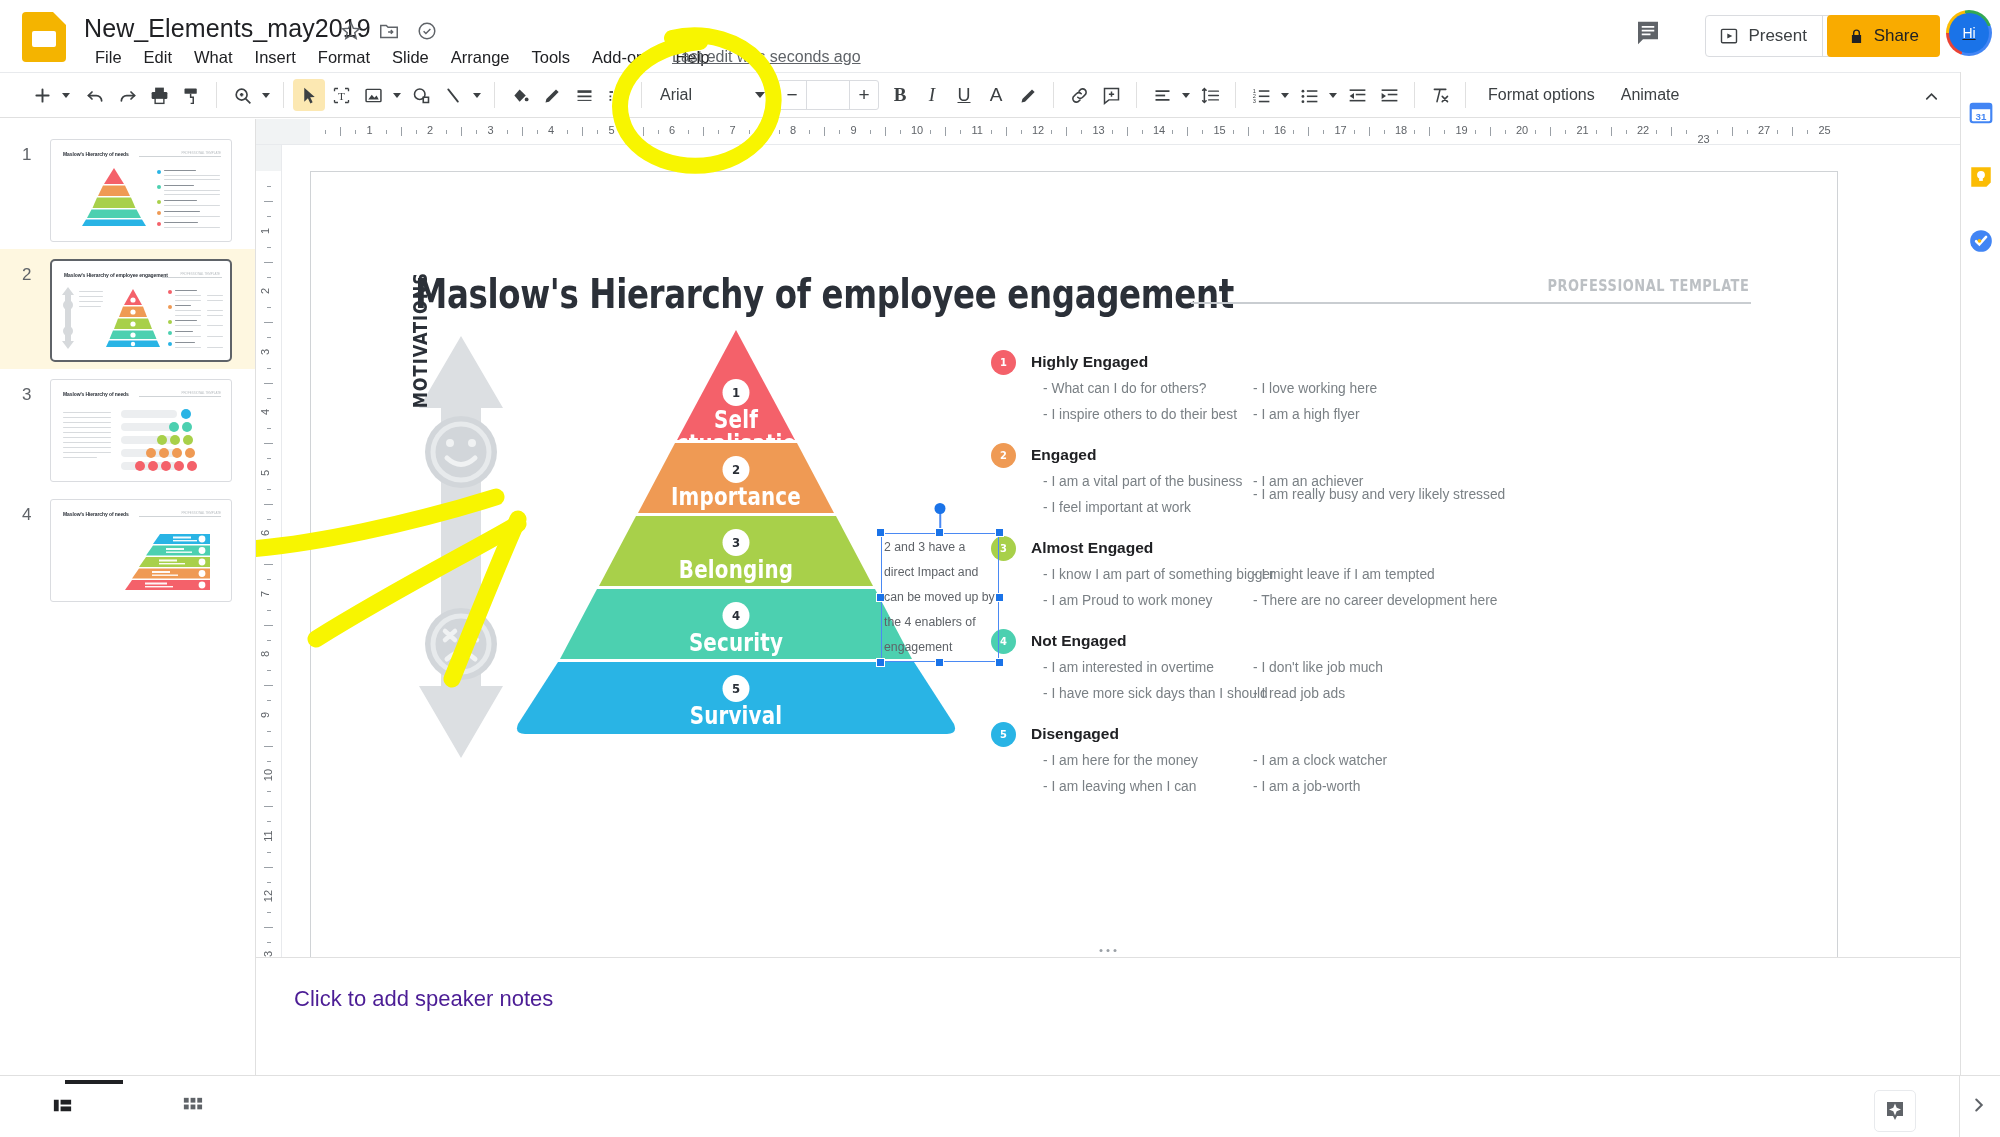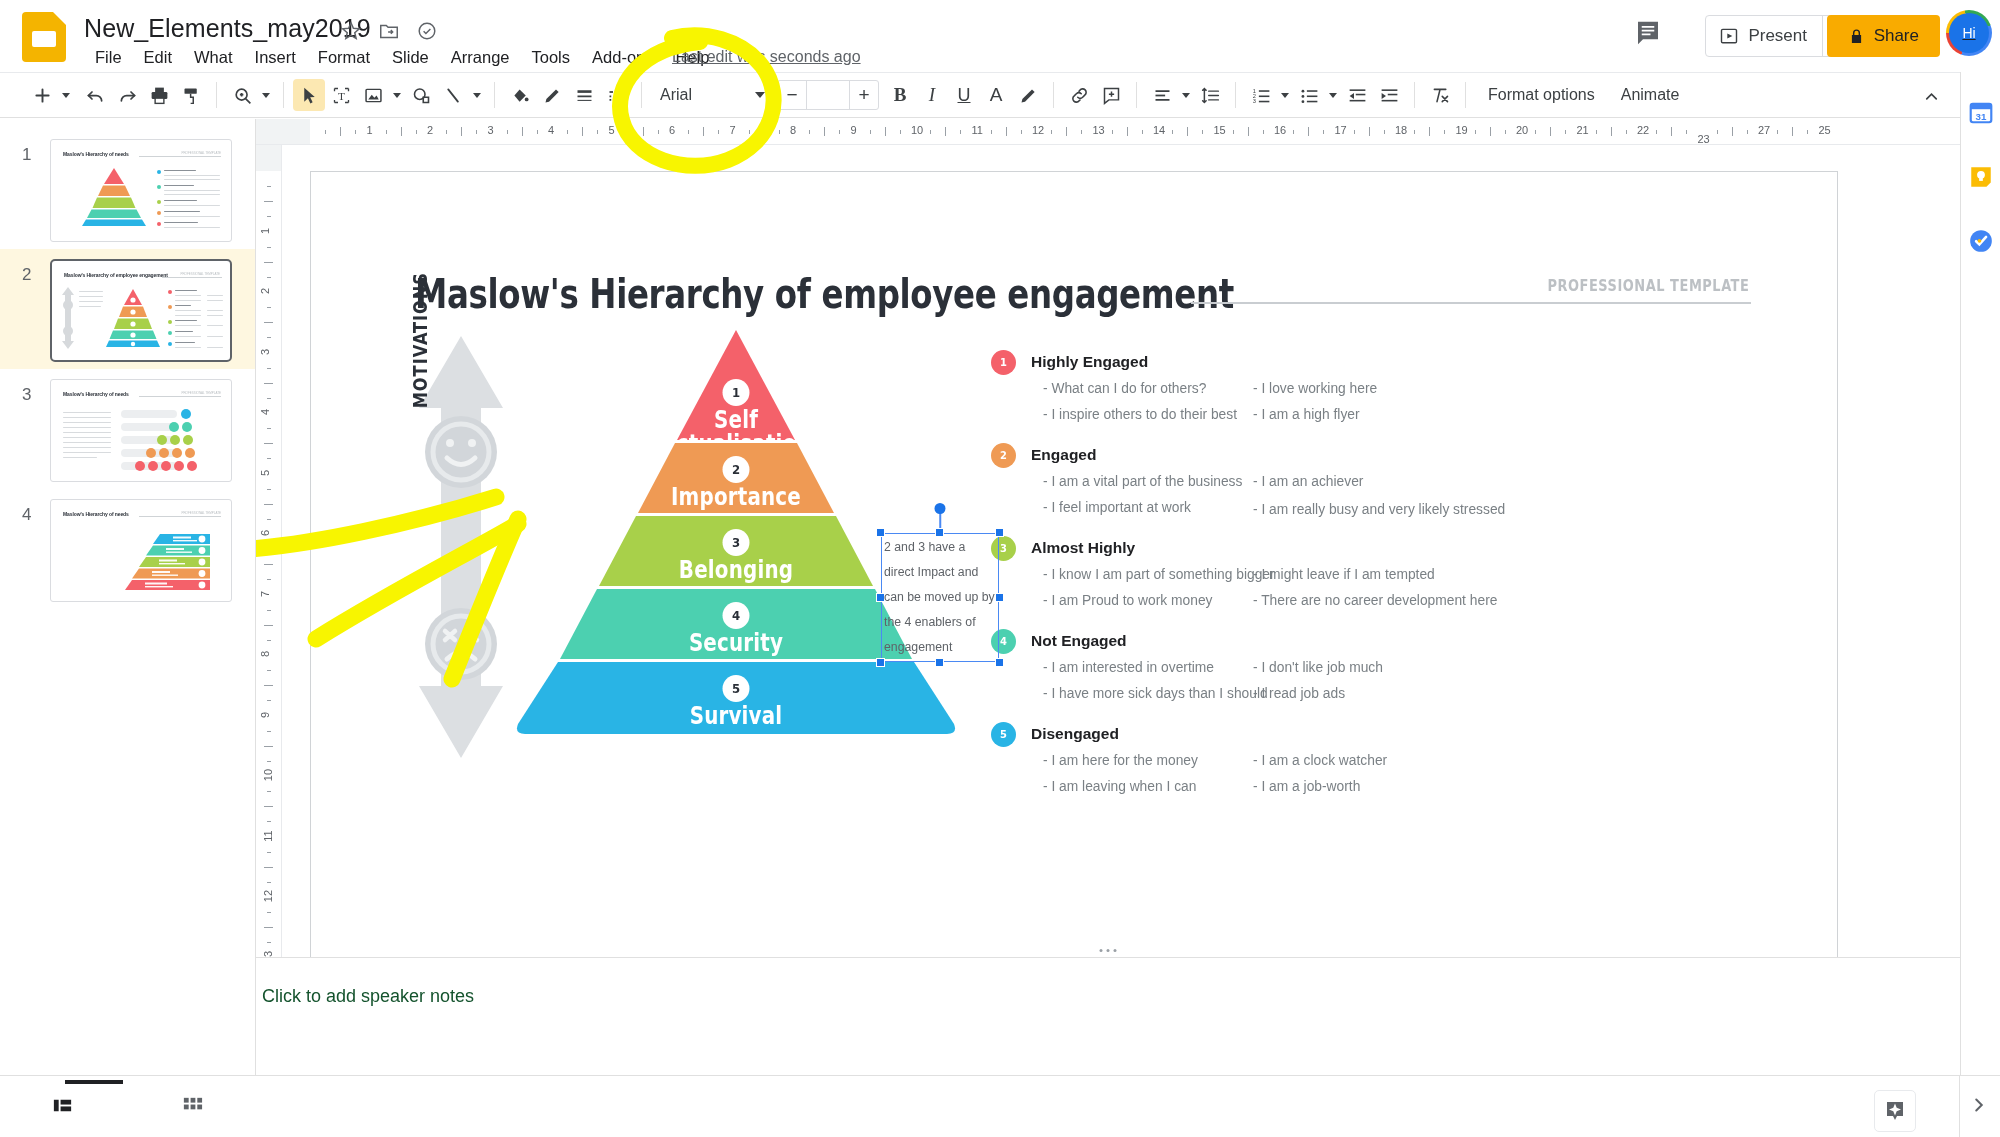--- a/index.html
+++ b/index.html
@@ -280,21 +280,21 @@
   
   .notes {
     position: absolute; left: 256px; right: 40px; bottom: 62px; height: 118px;
     background: #fff; border-top: 1px solid #e0e0e0;
   }
   .notes-grip {
     position: absolute; left: 50%; top: -9px; transform: translateX(-50%);
     display: flex; gap: 4px; cursor: row-resize;
   }
   .notes-grip i { width: 3px; height: 3px; border-radius: 50%; background: #9aa0a6; display: block; }
-  .notes-text { position: absolute; left: 6px; top: 28px; font-size: 18px; color: #14532d; cursor: text; }
+  .notes-text { position: absolute; left: 38px; top: 28px; font-size: 22px; color: #4c1d95; cursor: text; }
 
   
   .bottombar {
     position: absolute; left: 0; bottom: 0; width: 2000px; height: 62px;
     background: #fff; border-top: 1px solid #e0e0e0;
   }
   .view-btn {
     position: absolute; top: 14px; width: 34px; height: 30px;
     display: flex; align-items: center; justify-content: center; cursor: pointer; border-radius: 4px;
   }
@@ -1055,26 +1055,26 @@
           <div class="lg-item lg-col-b" style="top:31px">- I love working here</div>
           <div class="lg-item lg-col-b" style="top:57px">- I am a high flyer</div>
         </div>
 
         <div class="lg-group" style="top:93px">
           <div class="lg-badge" style="background:#EF9A54">2</div>
           <div class="lg-title">Engaged</div>
           <div class="lg-item lg-col-a" style="top:31px">- I am a vital part of the business</div>
           <div class="lg-item lg-col-a" style="top:57px">- I feel important at work</div>
           <div class="lg-item lg-col-b" style="top:31px">- I am an achiever</div>
-          <div class="lg-item lg-col-b" style="top:59px">- I am really busy and very likely stressed</div>
+          <div class="lg-item lg-col-b" style="top:44px">- I am really busy and very likely stressed</div>
         </div>
 
         <div class="lg-group" style="top:186px">
           <div class="lg-badge" style="background:#A8D04A">3</div>
-          <div class="lg-title">Almost Highly</div>
+          <div class="lg-title">Almost Engaged</div>
           <div class="lg-item lg-col-a" style="top:31px">- I know I am part of something bigger</div>
           <div class="lg-item lg-col-a" style="top:57px">- I am Proud to work money</div>
           <div class="lg-item lg-col-b" style="top:31px">- I might leave if I am tempted</div>
           <div class="lg-item lg-col-b" style="top:57px">- There are no career development here</div>
         </div>
 
         <div class="lg-group" style="top:279px">
           <div class="lg-badge" style="background:#4CD0B0">4</div>
           <div class="lg-title">Not Engaged</div>
           <div class="lg-item lg-col-a" style="top:31px">- I am interested in overtime</div>

